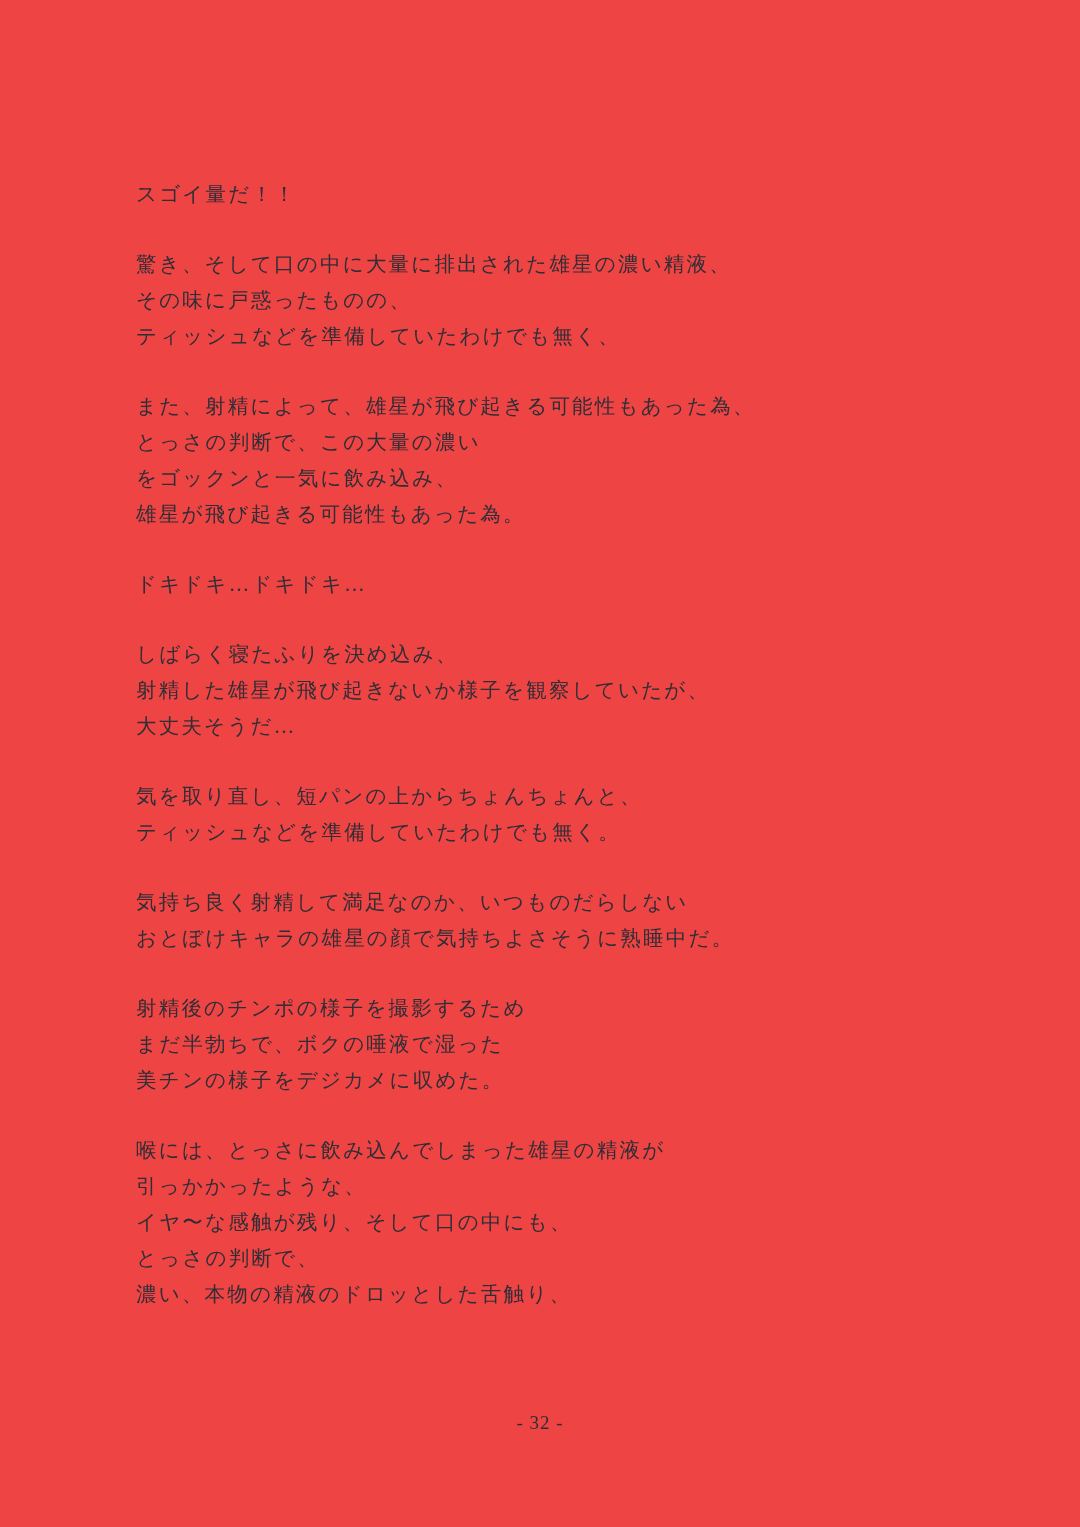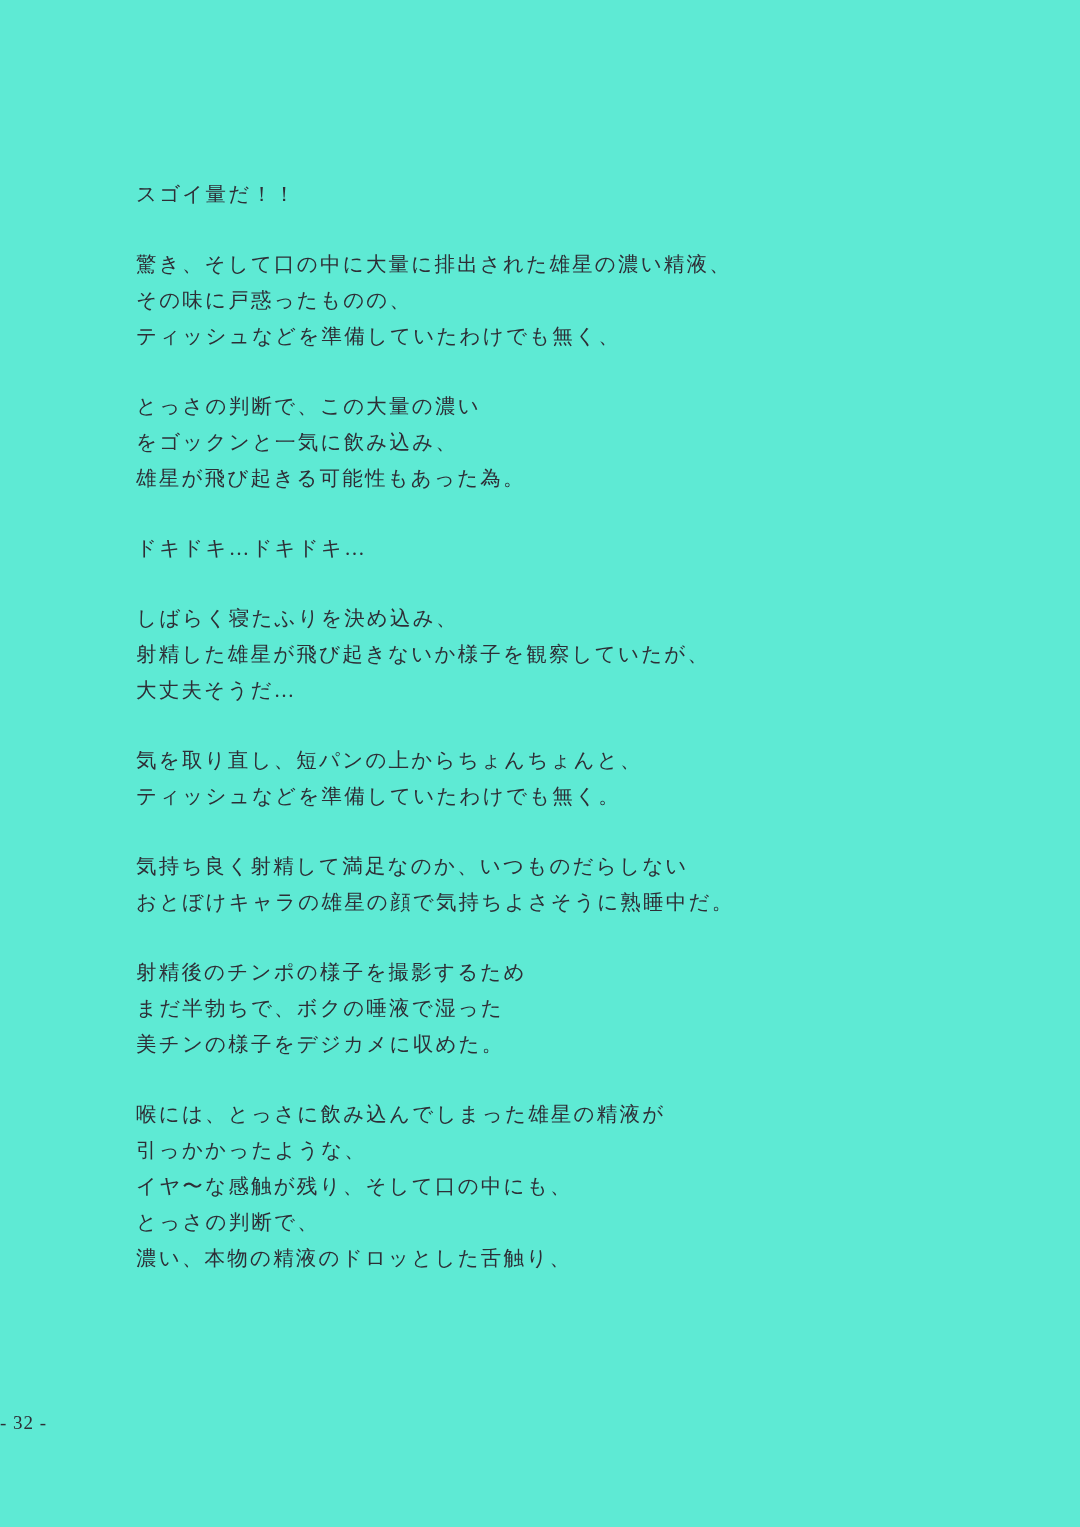--- a/index.html
+++ b/index.html
@@ -10,21 +10,21 @@
   body {
     width: 1080px;
     height: 1527px;
     position: relative;
     font-family: "Liberation Serif", "DejaVu Serif", serif;
     color: #2b2b33;
   }
   .page {
     position: absolute;
     inset: 0;
-    background: #5eead4;
+    background: #ef4444;
   }
   .text-column {
     position: absolute;
     left: 136px;
     top: 176px;
     width: 820px;
   }
   .para {
     margin: 0 0 34px 0;
   }
@@ -36,41 +36,42 @@
     line-height: 36px;
     letter-spacing: 2.2px;
     white-space: pre;
     color: #2e2e36;
   }
   .page-number {
     position: absolute;
     left: 0;
     right: 0;
     top: 1412px;
-    text-align: left;
+    text-align: center;
     font-size: 19px;
     letter-spacing: 1px;
     color: #2e2e36;
     font-family: "Liberation Serif", "DejaVu Serif", serif;
   }
 </style>
 </head>
 <body>
 
 <div class="page">
   <div class="text-column" id="text-column">
       <div class="para">
         <div class="line">スゴイ量だ！！</div>
       </div>
       <div class="para">
         <div class="line">驚き、そして口の中に大量に排出された雄星の濃い精液、</div>
         <div class="line">その味に戸惑ったものの、</div>
         <div class="line">ティッシュなどを準備していたわけでも無く、</div>
       </div>
       <div class="para">
+        <div class="line">また、射精によって、雄星が飛び起きる可能性もあった為、</div>
         <div class="line">とっさの判断で、この大量の濃い</div>
         <div class="line">をゴックンと一気に飲み込み、</div>
         <div class="line">雄星が飛び起きる可能性もあった為。</div>
       </div>
       <div class="para">
         <div class="line">ドキドキ…ドキドキ…</div>
       </div>
       <div class="para">
         <div class="line">しばらく寝たふりを決め込み、</div>
         <div class="line">射精した雄星が飛び起きないか様子を観察していたが、</div>

